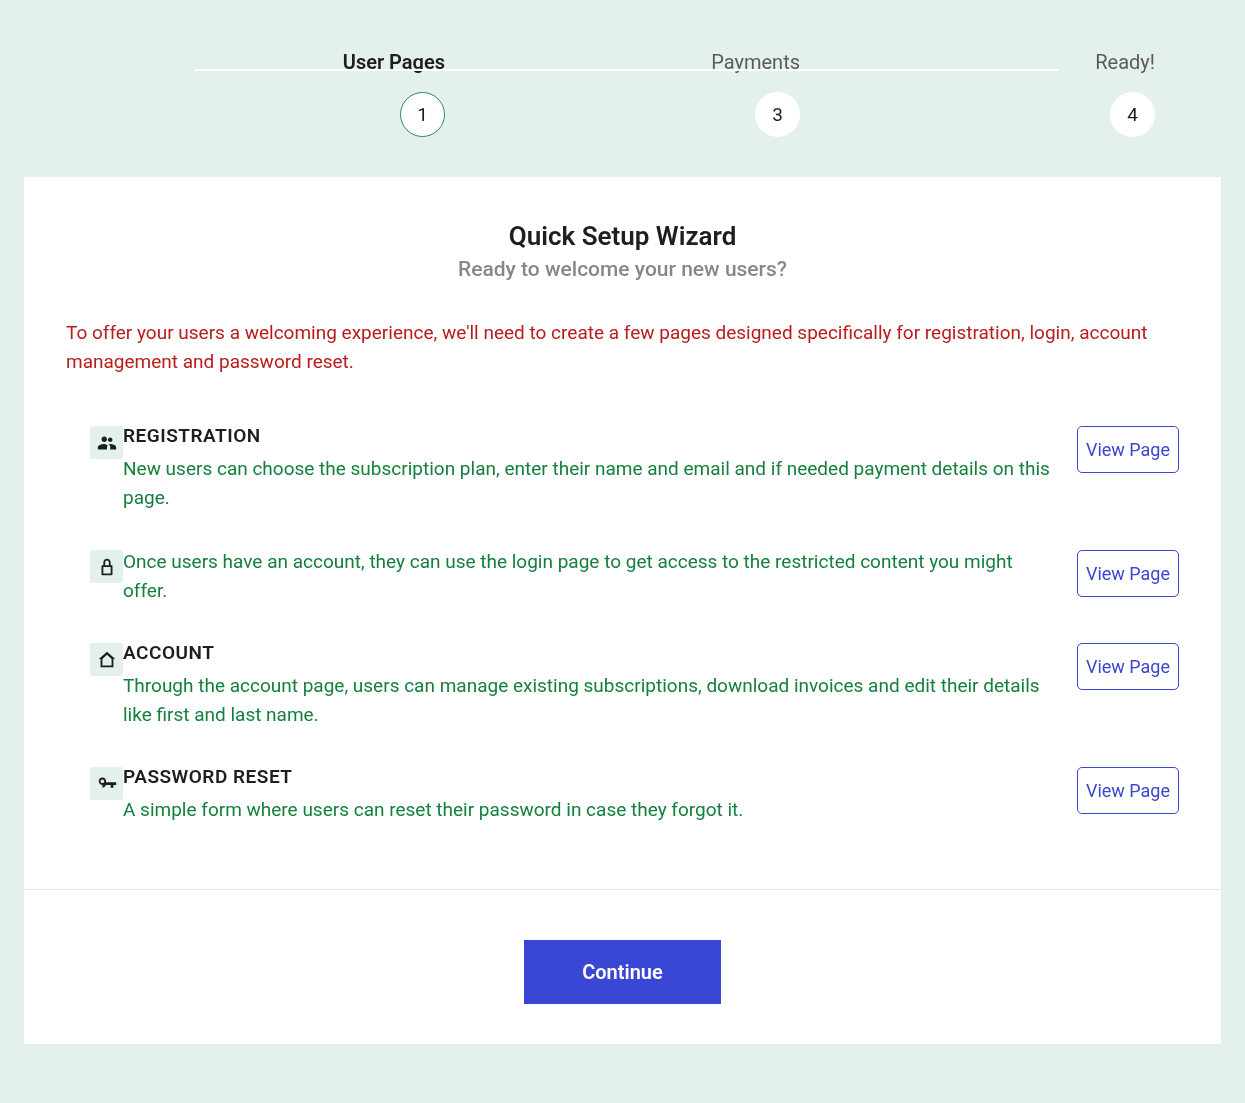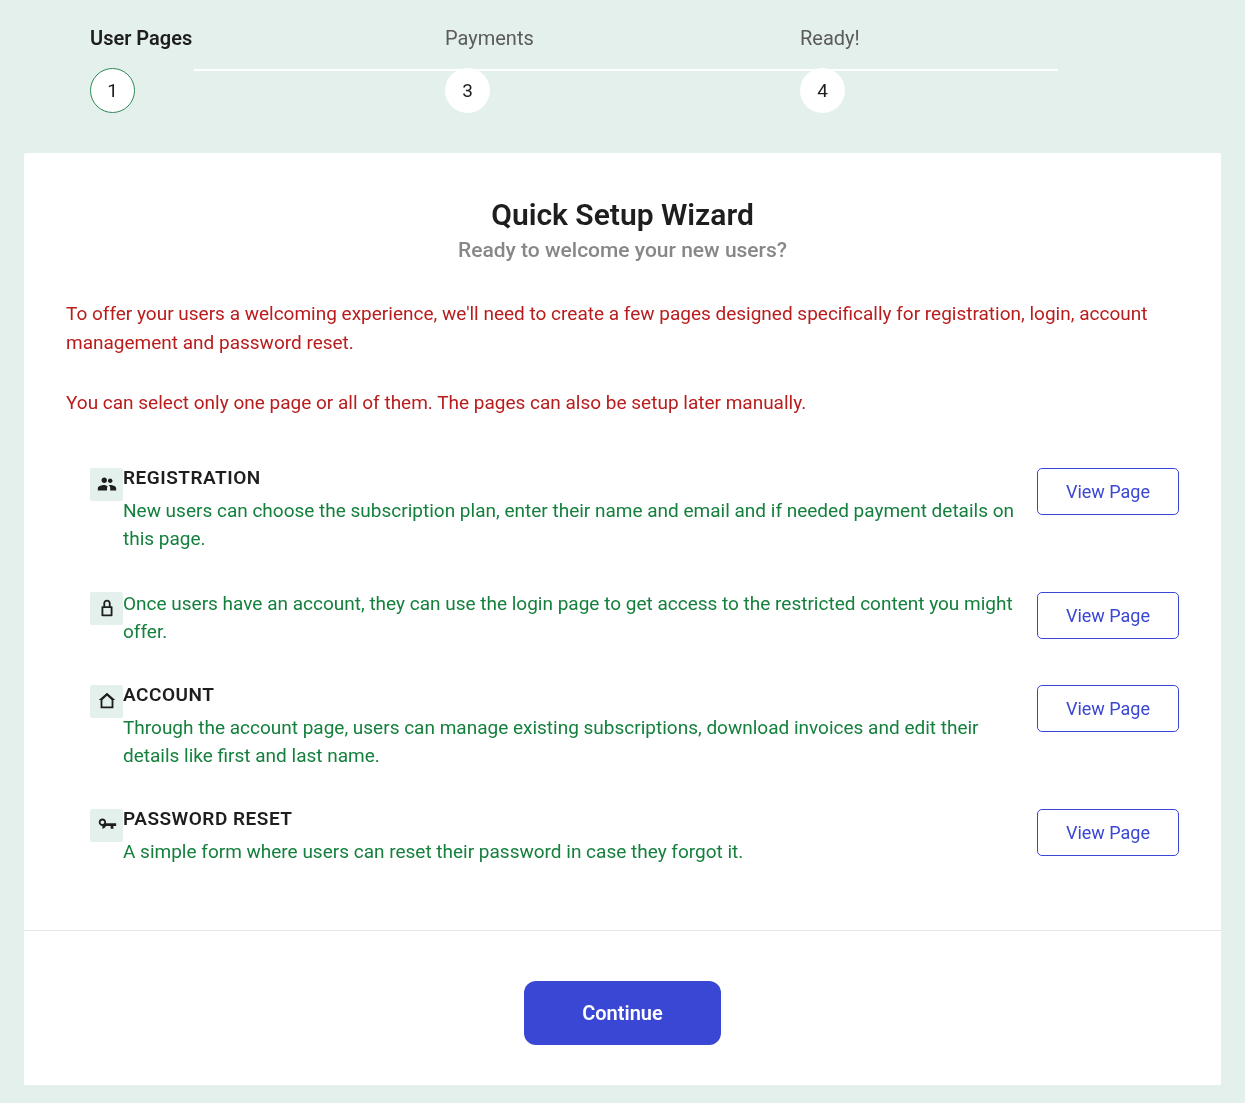--- a/index.html
+++ b/index.html
@@ -12,23 +12,24 @@
     .stepper {
       display: flex;
       justify-content: space-between;
       align-items: flex-start;
       padding: 26px 90px 40px 90px;
       position: relative;
     }
     .step {
       display: flex;
       flex-direction: column;
-      align-items: flex-start;
+      align-items: flex-end;
       position: relative;
       flex: 1;
+      margin-top: 24px;
     }
     .step-label {
       font-size: 20px;
       color: #5b5b5b;
       margin-bottom: 18px;
       font-weight: 400;
     }
     .step-label.active {
       color: #1e1e1e;
       font-weight: 600;
@@ -62,21 +63,21 @@
 
     .card {
       background: #fff;
       margin: 0 24px;
       padding: 44px 42px 44px 42px;
       border-top-left-radius: 2px;
       border-top-right-radius: 2px;
     }
     .card-title {
       text-align: center;
-      font-size: 30px;
+      font-size: 26px;
       font-weight: 600;
       color: #1e1e1e;
       margin-bottom: 6px;
     }
     .card-subtitle {
       text-align: center;
       font-size: 21px;
       font-weight: 500;
       color: #878787;
       margin-bottom: 38px;
@@ -116,21 +117,21 @@
     .page-desc {
       font-size: 19px;
       color: #15803d;
       line-height: 1.5;
     }
     .view-page-btn {
       border: 1px solid #3a46d4;
       color: #3a46d4;
       background: #fff;
       font-size: 18px;
-      padding: 12px 28px;
+      padding: 12px 8px;
       border-radius: 5px;
       cursor: pointer;
       flex-shrink: 0;
       margin-top: 2px;
       font-family: inherit;
     }
 
     .footer {
       background: #fff;
       margin: 0 24px;
@@ -139,21 +140,21 @@
       display: flex;
       justify-content: center;
     }
     .continue-btn {
       background: #3a46d4;
       color: #fff;
       border: none;
       font-size: 20px;
       font-weight: 600;
       padding: 20px 58px;
-      border-radius: 12px;
+      border-radius: 0;
       cursor: pointer;
       font-family: inherit;
     }
   </style>
 </head>
 <body>
 
 <div class="stepper">
   <div class="step-line line1"></div>
   <div class="step-line line2"></div>
@@ -171,21 +172,20 @@
     <div class="step-label">Ready!</div>
     <div class="step-circle">4</div>
   </div>
 </div>
 
 <div class="card">
   <h1 class="card-title">Quick Setup Wizard</h1>
   <div class="card-subtitle">Ready to welcome your new users?</div>
 
   <p class="intro-text">To offer your users a welcoming experience, we'll need to create a few pages designed specifically for registration, login, account management and password reset.</p>
-  <p class="intro-text">You can select only one page or all of them. The pages can also be setup later manually.</p>
 
   <div class="page-row">
     <div class="icon-box">
       <svg viewBox="0 0 24 24">
           <path d="M9 11c1.66 0 3-1.34 3-3S10.66 5 9 5 6 6.34 6 8s1.34 3 3 3zm6.5 0c1.38 0 2.5-1.12 2.5-2.5S16.88 6 15.5 6 13 7.12 13 8.5 14.12 11 15.5 11zM9 13c-2.33 0-7 1.17-7 3.5V19h10v-2.5c0-.7.3-1.33.78-1.87C11.3 13.6 9.9 13 9 13zm6.5 0c-.54 0-1.14.07-1.77.2.96.78 1.77 1.87 1.77 3.3V19H22v-2.5c0-2.33-4.17-3.5-6.5-3.5z"></path>
         </svg>
     </div>
     <div class="page-content">
       <div class="page-title">REGISTRATION</div>
       <div class="page-desc">New users can choose the subscription plan, enter their name and email and if needed payment details on this page.</div>

